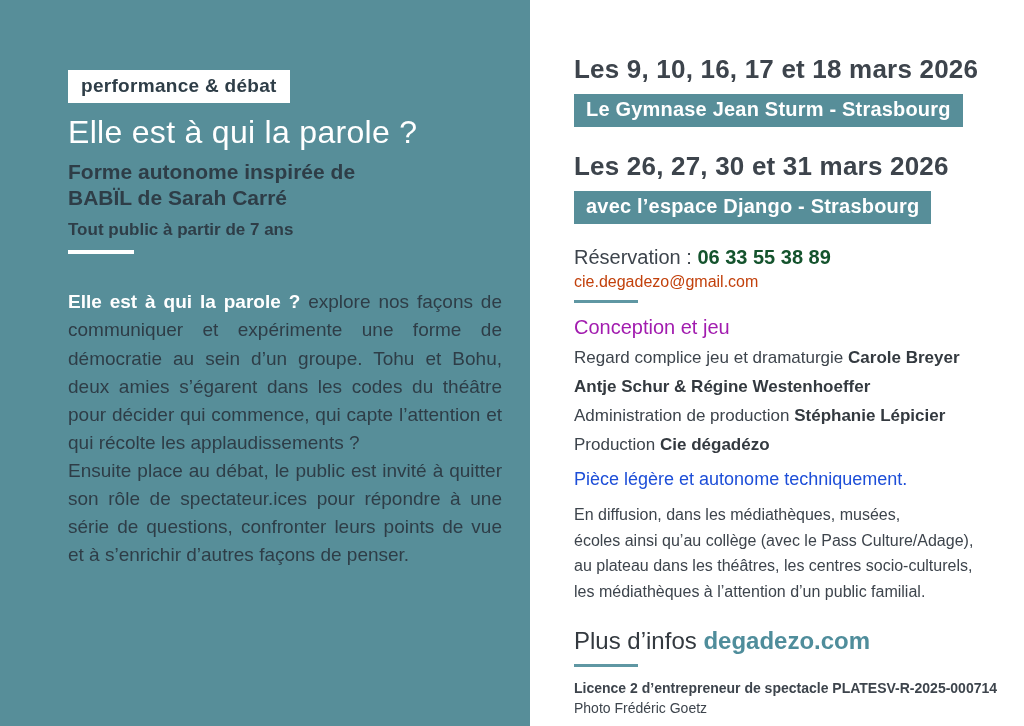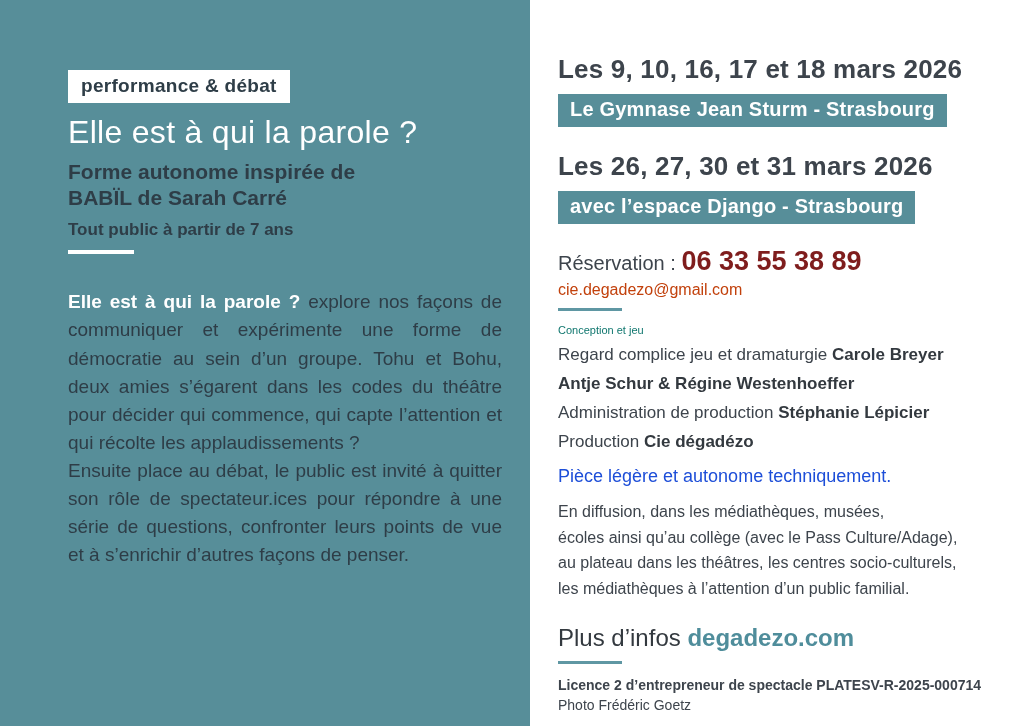--- a/index.html
+++ b/index.html
@@ -73,20 +73,21 @@
   }
   .body-para .new-line { display: block; }
   .body-para.second { margin-top: 27px; }
   
   .right-panel {
     width: 494px;
     height: 726px;
     background: #ffffff;
     padding: 54px 4px 0 28px;
     color: #3d444c;
+    margin-left: 16px;
   }
   .dates {
     font-size: 26px;
     font-weight: 600;
     color: #3d444c;
     letter-spacing: 0.2px;
   }
   .venue-badge {
     display: inline-block;
     margin-top: 9px;
@@ -96,36 +97,36 @@
     font-weight: bold;
     padding: 4px 12px 6px 12px;
     letter-spacing: 0.2px;
   }
   .dates.second { margin-top: 24px; }
   .reservation {
     margin-top: 22px;
     font-size: 20px;
     color: #3d444c;
   }
-  .reservation strong { font-size: 27px; color: #7f1d1d; }
+  .reservation strong { font-size: 20px; color: #14532d; }
   .email {
     margin-top: 4px;
     font-size: 16px;
     color: #c2410c;
   }
   .teal-rule {
     margin-top: 9px;
     width: 64px;
     height: 3px;
     background: #5f97a3;
   }
   .credits-heading {
     margin-top: 13px;
-    font-size: 11px;
-    color: #0f766e;
+    font-size: 20px;
+    color: #a21caf;
   }
   .credit-line {
     margin-top: 9px;
     font-size: 17px;
     color: #3d444c;
   }
   .credit-line strong { color: #33393f; }
   .tech-note {
     margin-top: 14px;
     font-size: 18px;

